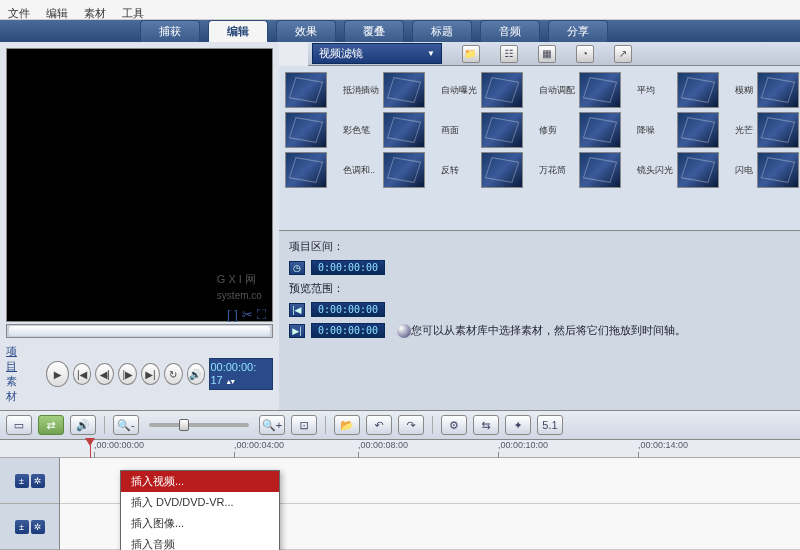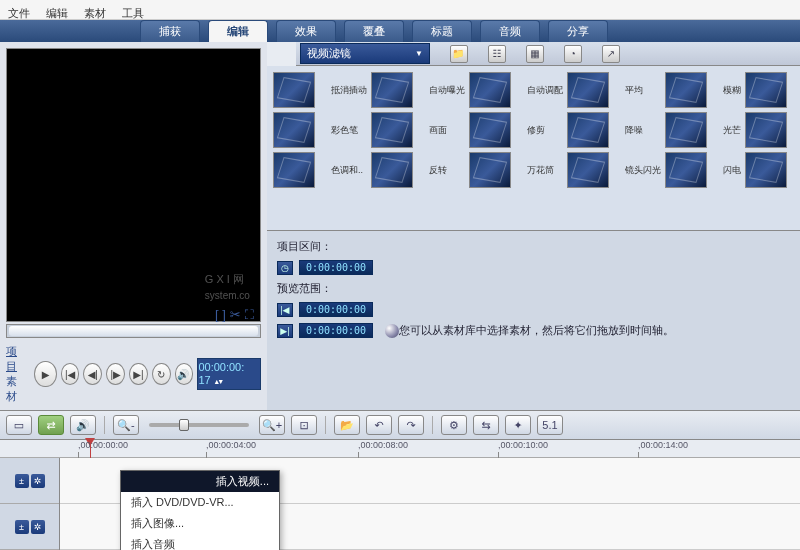--- a/index.html
+++ b/index.html
@@ -20,21 +20,21 @@
 
 .preview-panel { width: 450px; background: #e0e4ec; padding: 6px; display: flex; flex-direction: column; }
 .preview-screen { flex: 1; background: #000; border: 1px solid #888; position: relative; }
 .watermark { position: absolute; right: 10px; bottom: 20px; color: rgba(200,200,200,0.4); font-size: 26px; font-family: Georgia, serif; }
 .watermark .sub { font-size: 10px; display: block; text-align: right; }
 .preview-scroll { height: 14px; background: #c8d0dc; border: 1px solid #888; margin-top: 2px; position: relative; }
 .preview-scroll .thumb { position: absolute; left: 2px; right: 2px; top: 1px; bottom: 1px; background: linear-gradient(#fff,#d8e0ec); border-radius: 3px; }
 .trim-icons { position: absolute; right: 6px; top: -18px; display: flex; gap: 4px; }
 .trim-icons span { color: #3a5a9a; font-size: 13px; }
 .preview-controls { display: flex; align-items: center; gap: 4px; margin-top: 6px; }
-.preview-controls .labels { display: flex; flex-direction: column; color: #2a4a8a; font-size: 10px; margin-right: 6px; }
+.preview-controls .labels { display: flex; flex-direction: column; color: #2a4a8a; font-size: 10px; margin-right: 18px; }
 .play-btn { width: 22px; height: 22px; border-radius: 50%; border: 1px solid #888; background: linear-gradient(#fff,#ddd); display: flex; align-items: center; justify-content: center; font-size: 10px; color: #444; cursor: pointer; }
 .play-btn.big { width: 26px; height: 26px; }
 .timecode-box { margin-left: auto; background: #2a4a8a; color: #8fe0ff; padding: 2px 0; font-family: monospace; font-size: 11px; border: 1px solid #1a3a6a; }
 .timecode-box .arrows { color: #fff; margin-left: 4px; font-size: 8px; }
 
 
 .right-panel { flex: 1; display: flex; flex-direction: column; }
 .lib-header { height: 24px; background: linear-gradient(#d8e0ec,#c0c8d8); display: flex; align-items: center; padding: 8px 4px; gap: 20px; border-bottom: 1px solid #888; margin-left: 29px; }
 .lib-dropdown { background: linear-gradient(#3a5a9a,#1a3a7a); color: #fff; padding: 2px 6px; display: flex; align-items: center; width: 130px; border: 1px solid #0a2a5a; }
 .lib-dropdown .arrow { margin-left: auto; font-size: 8px; }
@@ -74,21 +74,21 @@
 .timeline { height: 92px; background: #f0f0f0; position: relative; display: flex; }
 .track-labels { width: 60px; background: #d0d8e4; border-right: 1px solid #888; display: flex; flex-direction: column; }
 .track-label { flex: 1; border-bottom: 1px solid #aaa; display: flex; align-items: center; justify-content: center; gap: 2px; }
 .track-icon { width: 14px; height: 14px; background: linear-gradient(#3a5a9a,#1a3a7a); border-radius: 2px; display:flex; align-items:center; justify-content:center; color:#fff; font-size:9px; }
 .tracks { flex: 1; position: relative; }
 .track { height: 46px; border-bottom: 1px solid #ccc; background: #f8f8f8; }
 
 
 .context-menu { position: absolute; left: 120px; top: 470px; width: 160px; background: #fff; border: 1px solid #666; box-shadow: 2px 2px 6px rgba(0,0,0,0.3); z-index: 100; }
 .cm-item { padding: 3px 10px; font-size: 11px; cursor: default; }
-.cm-item.hl { background: #0f172a; color: #fff; text-align: right; }
+.cm-item.hl { background: #b91c1c; color: #fff; }
 </style>
 </head>
 <body>
 
 <div class="menubar">
   <span>文件</span>
   <span>编辑</span>
   <span>素材</span>
   <span>工具</span>
 </div>
@@ -278,22 +278,22 @@
   <div class="tl-btn">↷</div>
   <div class="tl-sep"></div>
   <div class="tl-btn">⚙</div>
   <div class="tl-btn">⇆</div>
   <div class="tl-btn">✦</div>
   <div class="tl-btn">5.1</div>
 </div>
 
 <div class="ruler" id="ruler">
   <div class="playhead"></div>
-<span class="ruler-mark" style="left: 78px; text-align: right;">,00:00:00:00</span>
-    <span class="ruler-mark" style="left: 206px;">,00:00:04:00</span>
+<span class="ruler-mark" style="left: 94px; text-align: right;">,00:00:00:00</span>
+    <span class="ruler-mark" style="left: 234px;">,00:00:04:00</span>
     <span class="ruler-mark" style="left: 358px;">,00:00:08:00</span>
     <span class="ruler-mark" style="left: 498px;">,00:00:10:00</span>
     <span class="ruler-mark" style="left: 638px;">,00:00:14:00</span>
   </div>
 
 <div class="timeline">
   <div class="track-labels">
     <div class="track-label">
       <div class="track-icon">±</div>
       <div class="track-icon">✲</div>

